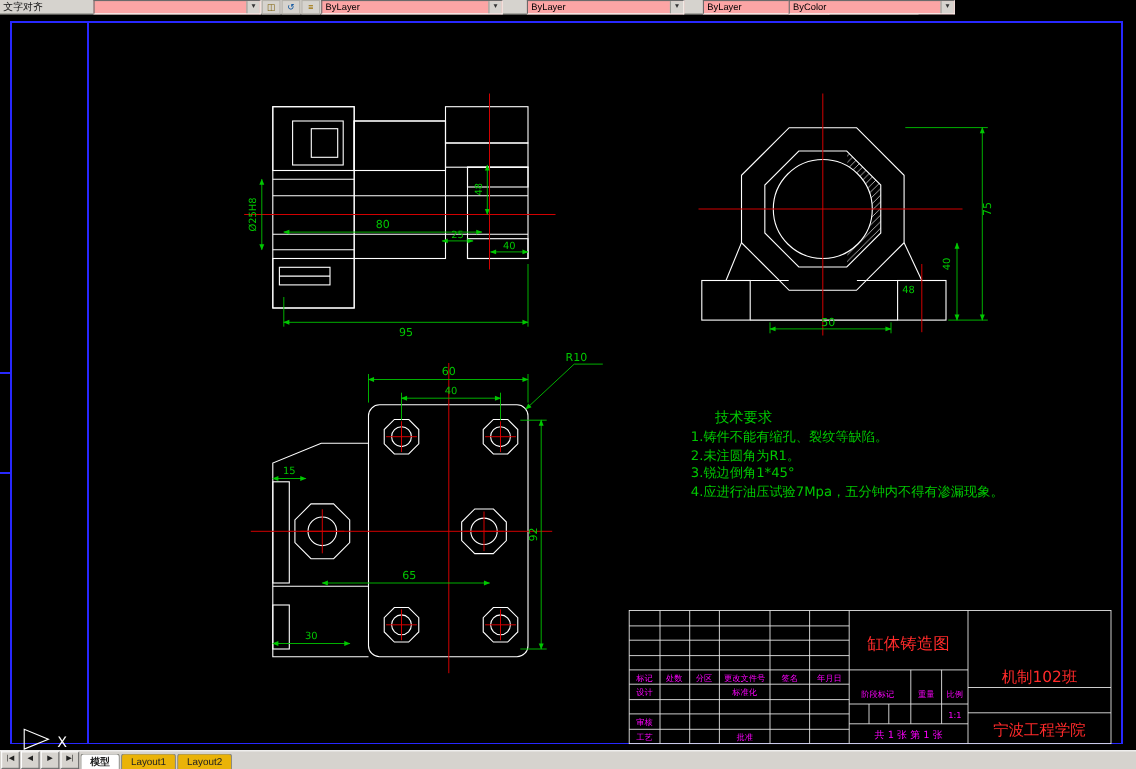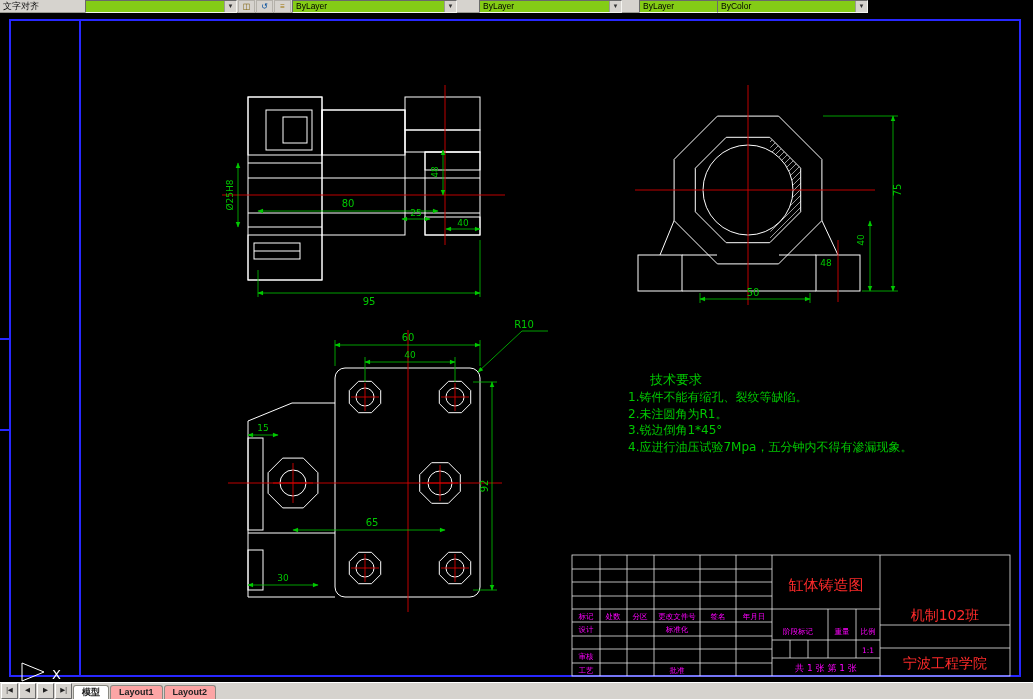--- a/index.html
+++ b/index.html
@@ -1,35 +1,35 @@
 <!DOCTYPE html>
 <html><head>
 <meta charset="utf-8">
 <style>
   html,body{margin:0;padding:0;width:1033px;height:699px;background:#000;overflow:hidden;
     position:relative;font-family:"Liberation Sans",sans-serif;}
   
   .toolbar{position:absolute;top:0;left:0;width:835px;height:12px;background:#d6d3ce;
     border-bottom:1px solid #9a9a93;z-index:5;}
   .tb-label{position:absolute;left:3px;top:0;font-size:9px;color:#111;white-space:nowrap;}
-  .combo{position:absolute;top:0;height:11px;background:#84cc16;border:1px solid;
+  .combo{position:absolute;top:0;height:11px;background:#fca5a5;border:1px solid;
     border-color:#6a6a6a #f4f4f0 #f4f4f0 #6a6a6a;}
   .combo-text{position:absolute;left:3px;top:0;font-size:8.5px;line-height:11px;color:#000;white-space:nowrap;}
   .combo-btn{position:absolute;right:0;top:0;width:11px;height:100%;background:#d6d3ce;
     border-left:1px solid #9a9a93;font-size:6px;line-height:11px;text-align:center;color:#333;}
   .tb-icon{position:absolute;top:0;width:15px;height:11px;font-size:8px;line-height:11px;
     text-align:center;border:1px solid #b5b2ab;background:#d6d3ce;color:#7a5c00;}
   
   .statusbar{position:absolute;left:0;top:682px;width:1033px;height:17px;background:#d6d3ce;
     border-top:1px solid #fff;z-index:5;display:flex;align-items:flex-end;}
   .tab-arrow{width:15px;height:14px;background:#d6d3ce;border:1px solid;
     border-color:#fff #6a6a6a #6a6a6a #fff;font-size:6.5px;line-height:12px;text-align:center;
     color:#222;margin:0 0 1px 1px;}
-  .tab{height:14px;padding:0 8px;font-size:9px;line-height:13px;color:#222;background:#fca5a5;
-    border:1px solid #8a8a83;border-bottom:none;border-radius:3px 3px 0 0;margin-left:1px;white-space:nowrap;font-weight:bold;}
+  .tab{height:14px;padding:0 8px;font-size:9px;line-height:13px;color:#222;background:#eab308;
+    border:1px solid #8a8a83;border-bottom:none;border-radius:3px 3px 0 0;margin-left:1px;white-space:nowrap;}
   .tab.active{background:#fff;font-weight:bold;text-align:right;}
   
   svg{position:absolute;top:0;left:0;}
   svg text{font-family:"DejaVu Sans",sans-serif;}
   .w{stroke:#fff;stroke-width:1;fill:none;}
   .r{stroke:#d40000;stroke-width:0.9;fill:none;}
   .g{stroke:#00c800;stroke-width:0.8;fill:none;}
   .dl{stroke:#00c800;stroke-width:0.8;fill:none;}
   .b{stroke:#2828ff;stroke-width:1.2;fill:none;}
   .tbl{stroke:#e8e8e8;stroke-width:0.8;fill:none;}

